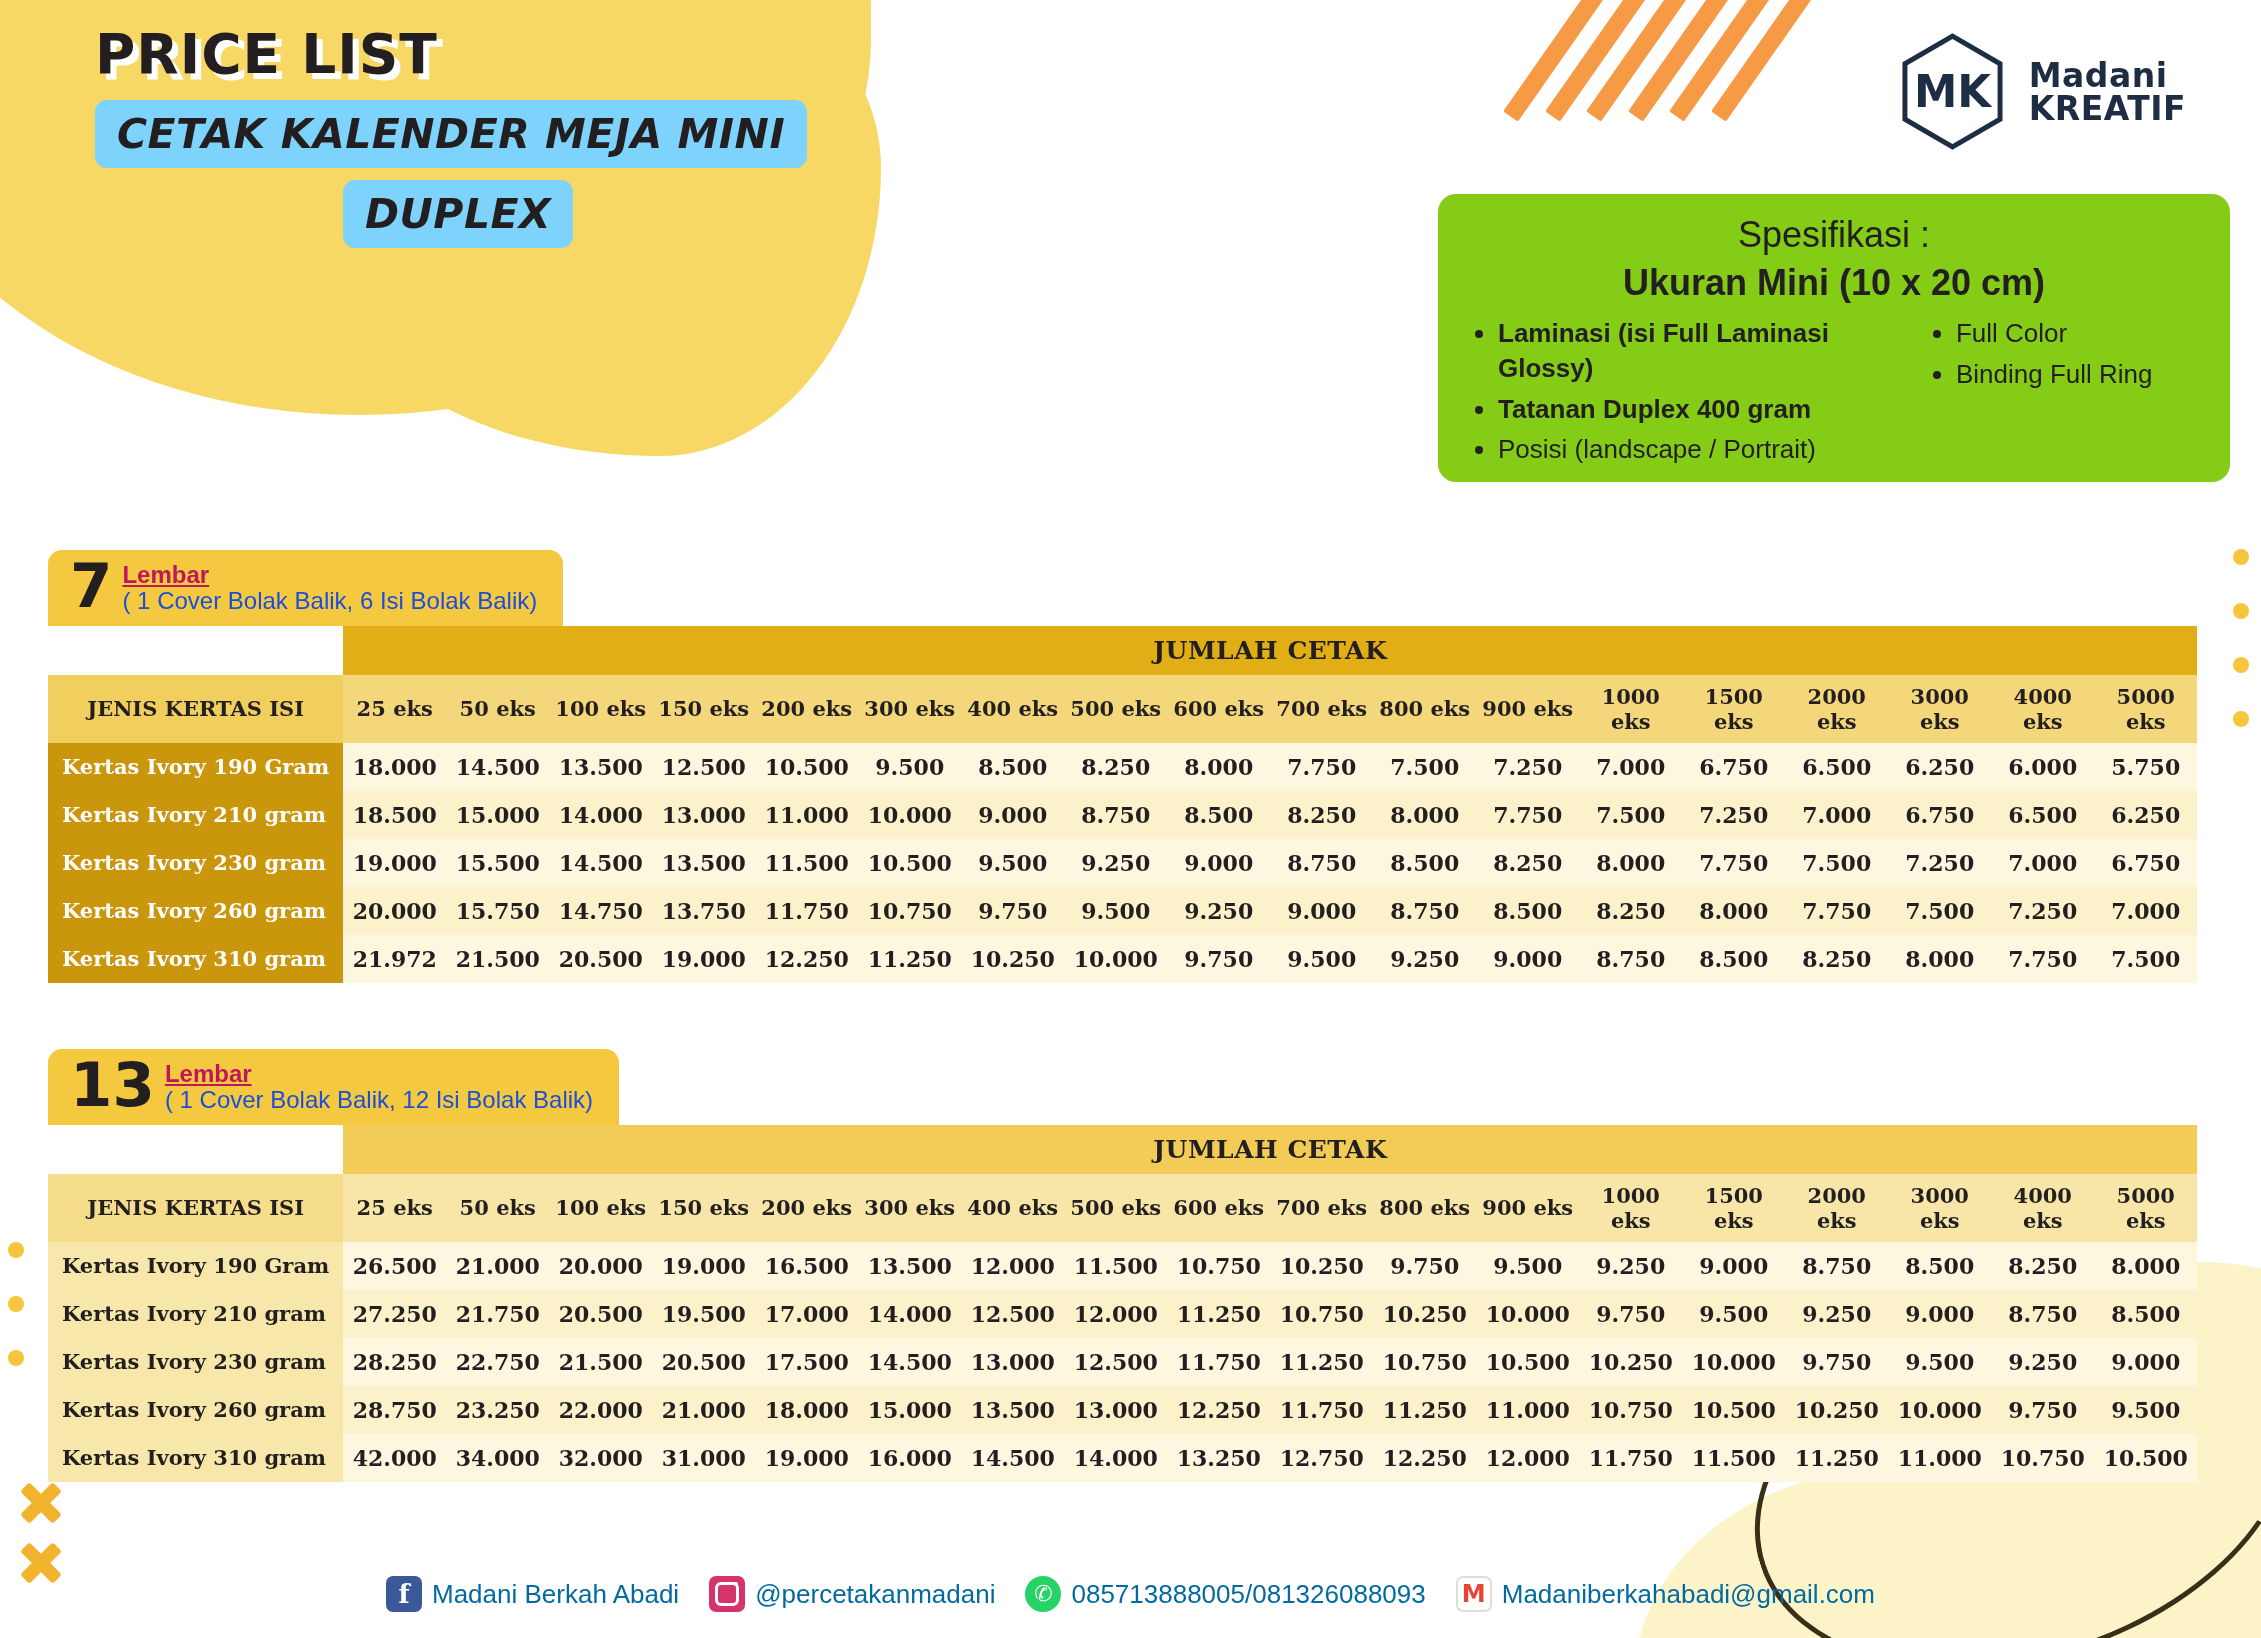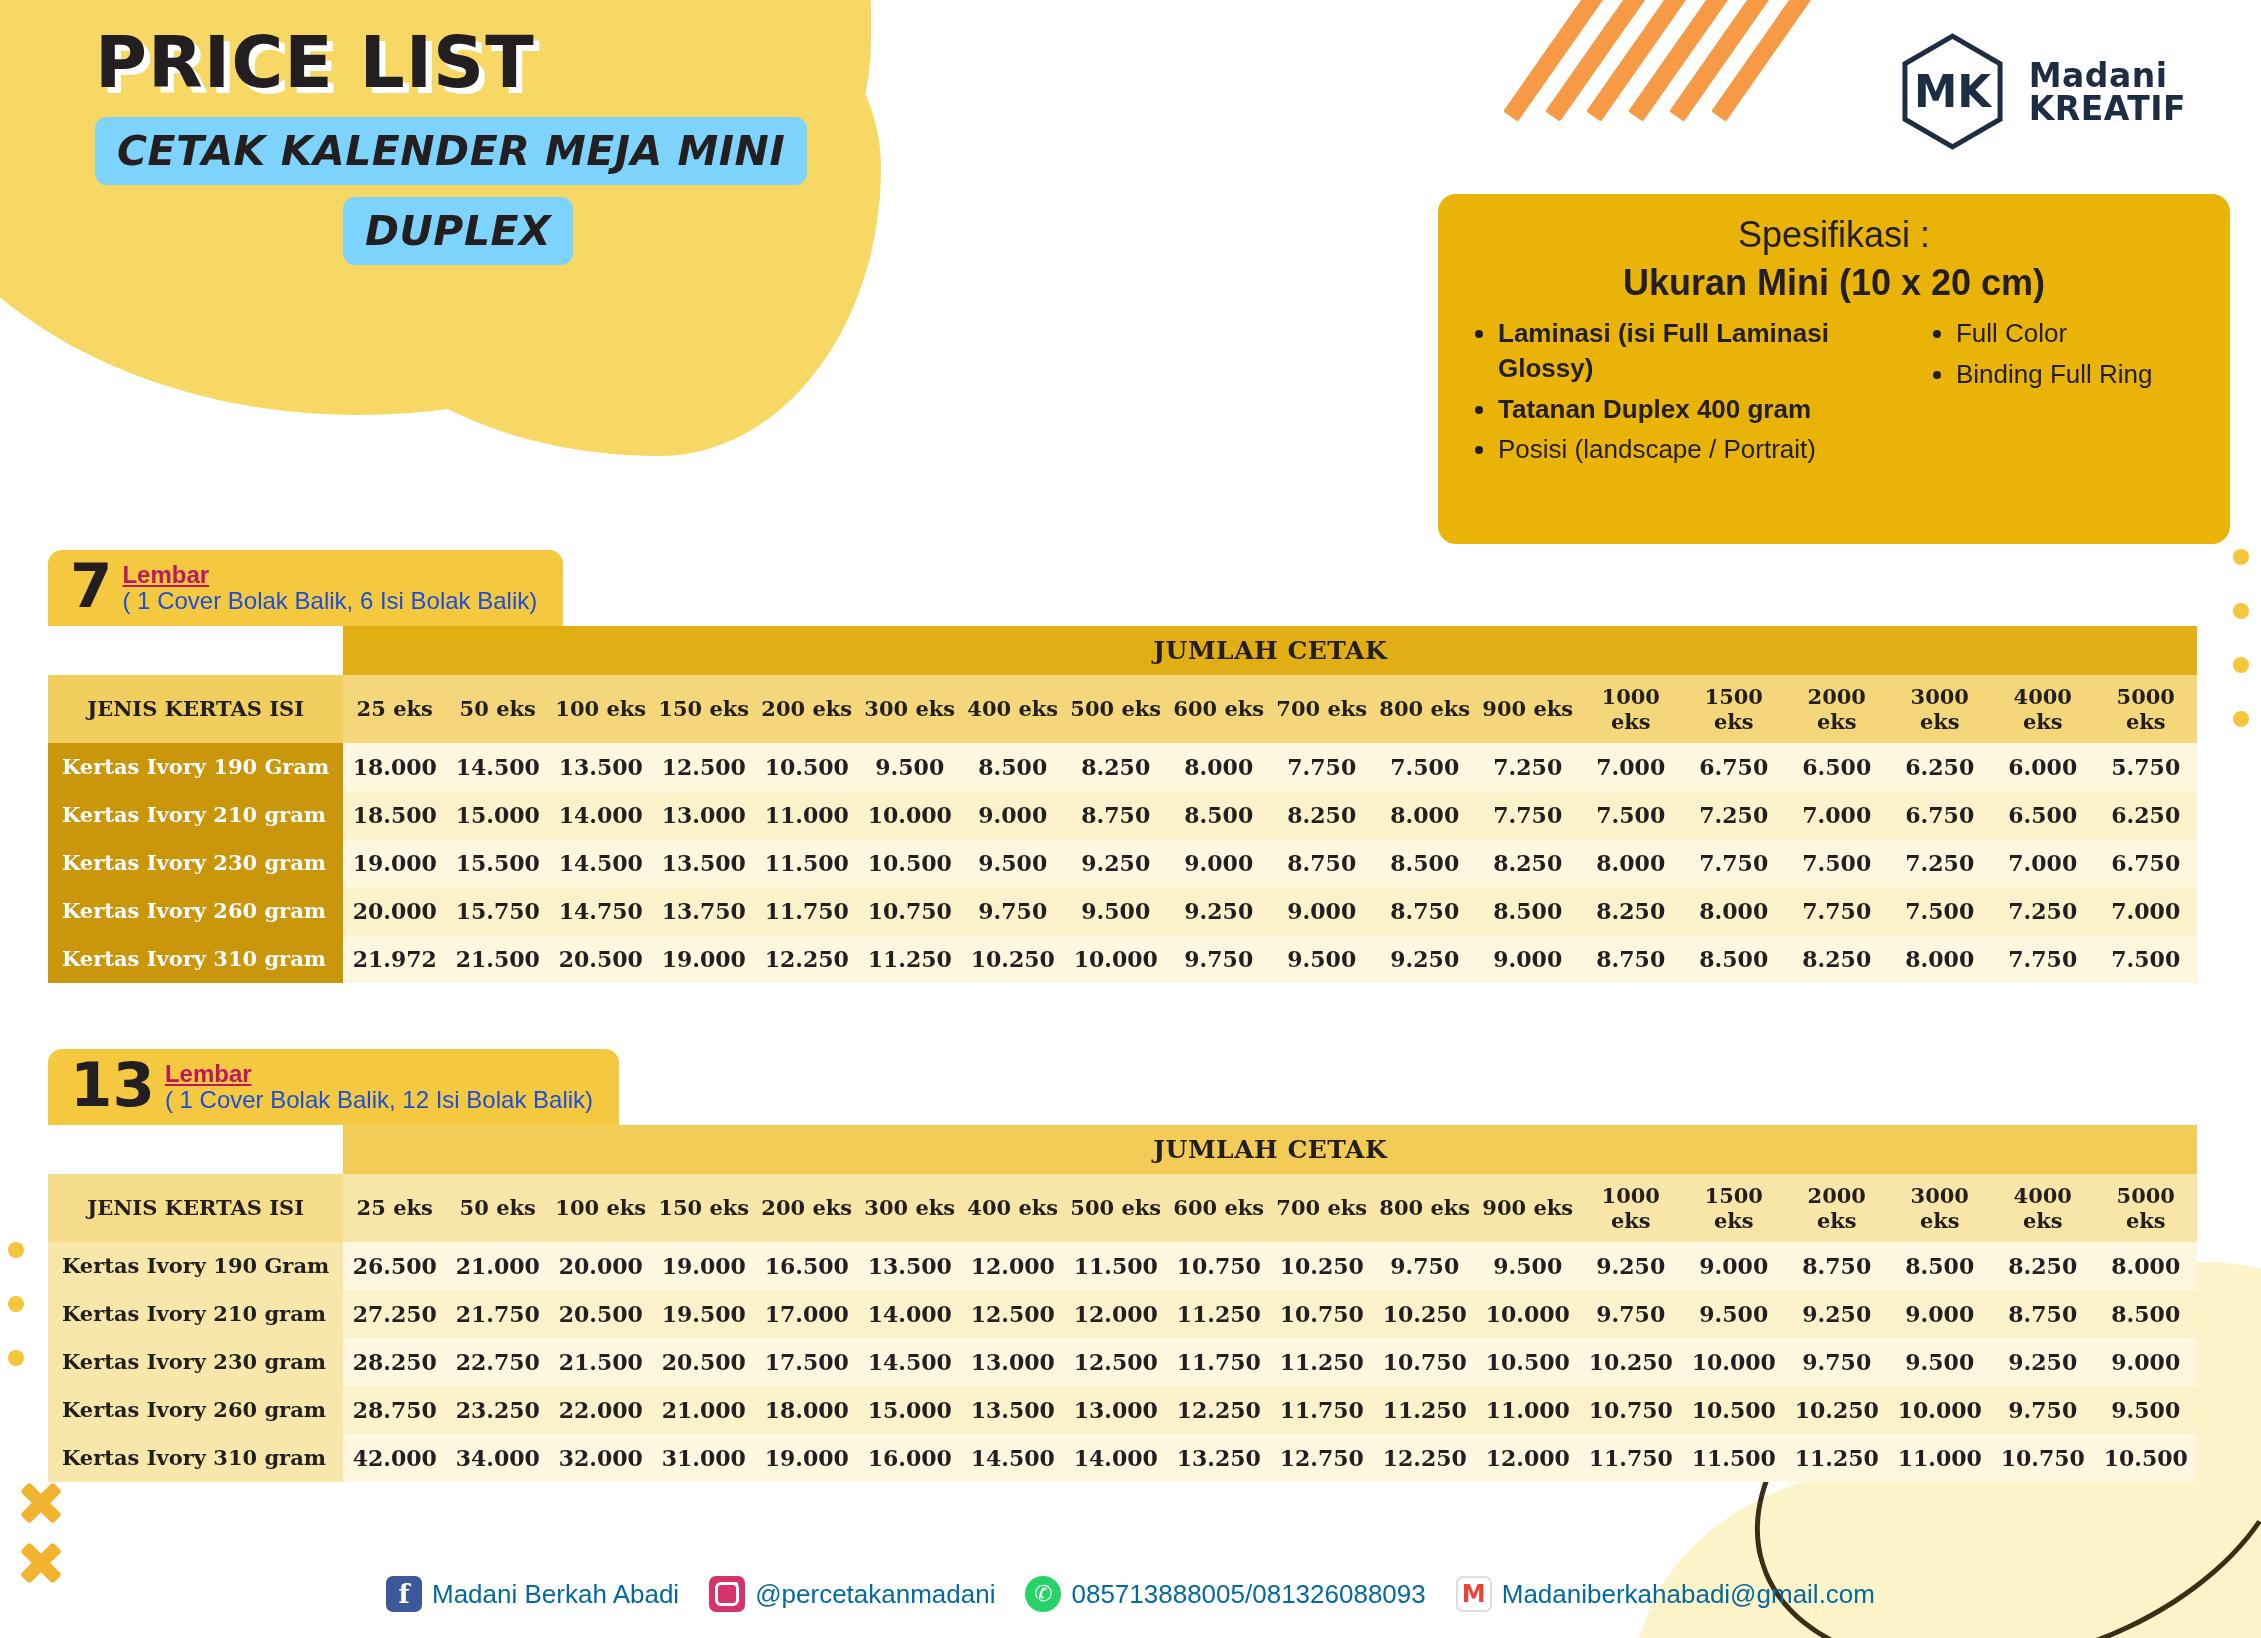--- a/index.html
+++ b/index.html
@@ -86,21 +86,21 @@
     border-radius:3px; transform-origin:center;
   }
   .crosses i:before { transform: translate(-50%,-50%) rotate(45deg); }
   .crosses i:after  { transform: translate(-50%,-50%) rotate(-45deg); }
 
   
   .title-wrap { position:absolute; left:95px; top:26px; z-index:5; }
   .price-list {
     font-family: "DejaVu Sans", sans-serif;
     font-weight: bold;
-    font-size: 71px;
+    font-size: 55px;
     letter-spacing: 1px;
     color: #231f20;
     text-shadow: 6px 6px 0 #ffffff;
     margin:0;
     line-height: 1.05;
   }
   .subtitle-1, .subtitle-2 {
     display:inline-block;
     background:#7dd3fc;
     border-radius: 12px;
@@ -123,22 +123,22 @@
   .logo-text div {
     font-family:"DejaVu Sans", sans-serif;
     font-weight: bold;
     font-size: 33px;
     color:#1d2d44;
     letter-spacing: 0.5px;
   }
 
   
   .spec-box {
-    position:absolute; left:1438px; top:194px; width: 792px; height: 350px;
-    background:#eab308; border-radius: 18px; z-index:4;
+    position:absolute; left:1438px; top:194px; width: 792px; height: 288px;
+    background:#84cc16; border-radius: 18px; z-index:4;
     padding: 18px 26px;
   }
   .spec-title {
     text-align:center; font-size: 36px; color:#231f20; margin: 2px 0 6px 0;
     font-family:"Liberation Sans", sans-serif;
   }
   .spec-size {
     text-align:center; font-size: 36px; font-weight:bold; color:#231f20; margin-bottom: 12px;
   }
   .spec-cols { display:flex; gap: 8px; }

